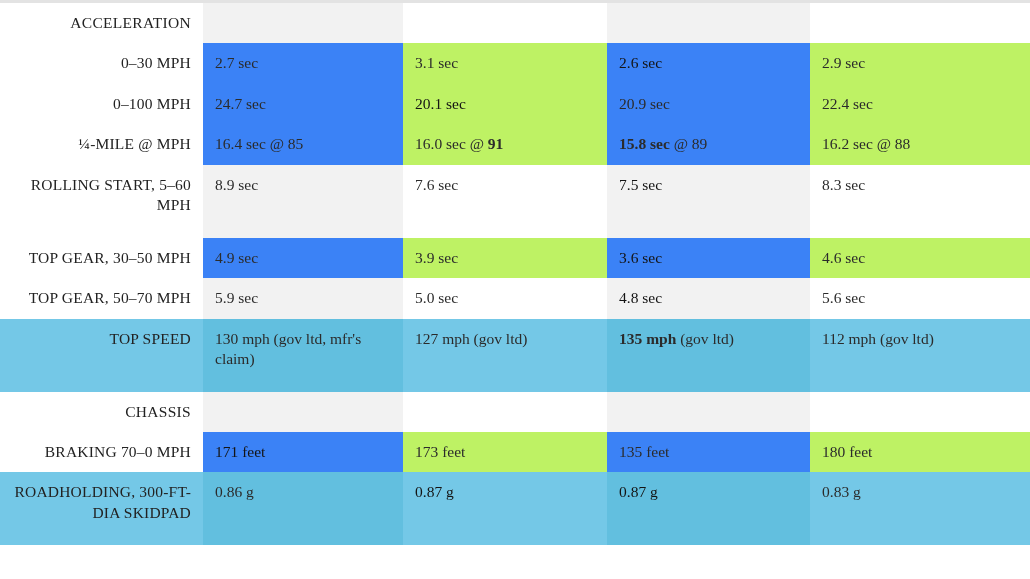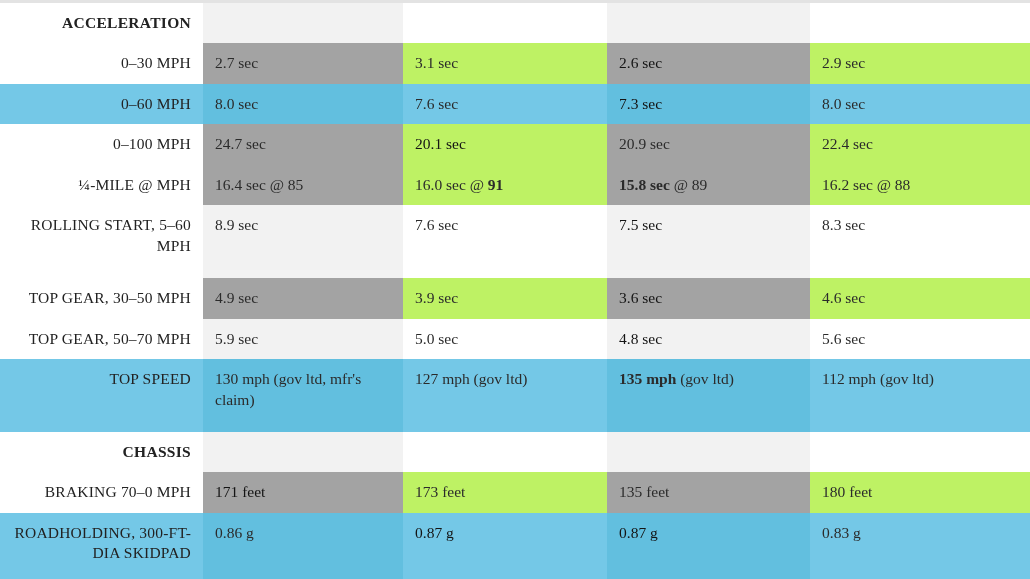--- a/index.html
+++ b/index.html
@@ -54,21 +54,21 @@
     text-align: right;
     padding-right: 14px;
     padding-left: 6px;
     letter-spacing: 0.2px;
     color: #222222;
     background: transparent;
   }
 
   
   tr.section .lbl {
-    font-weight: bold;
+    font-weight: normal;
     letter-spacing: 0.3px;
   }
   tr.section td.val { }
 
   
   td.val {
     text-align: left;
     color: #2b2b2b;
   }
   td.val.best {
@@ -82,21 +82,21 @@
     font-weight: bold;
   }
 
   
 
   
   tr.stripe td.val { background-color: #bef264; }
   tr.plain  td.val { background-color: #ffffff; }
 
   
-  tr.stripe td.val.shade { background-color: #a3a3a3; }
+  tr.stripe td.val.shade { background-color: #3b82f6; }
   tr.plain  td.val.shade { background-color: #f2f2f2; }
 
   
   tr.hl .lbl            { background-color: #74c8e7; }
   tr.hl td.val          { background-color: #74c8e7; }
   tr.hl td.val.shade    { background-color: #62bfdf; }
 
   
   tr.section td.val          { background-color: #ffffff; }
   tr.section td.val.shade    { background-color: #f2f2f2; }
@@ -124,27 +124,20 @@
           <td class="val shade"></td>
           <td class="val"></td>
         </tr>
         <tr class="stripe">
           <td class="lbl">0–30 MPH</td>
           <td class="val shade">2.7 sec</td>
           <td class="val">3.1 sec</td>
           <td class="val shade best">2.6 sec</td>
           <td class="val">2.9 sec</td>
         </tr>
-        <tr class="hl plain">
-          <td class="lbl">0–60 MPH</td>
-          <td class="val shade">8.0 sec</td>
-          <td class="val">7.6 sec</td>
-          <td class="val shade best">7.3 sec</td>
-          <td class="val">8.0 sec</td>
-        </tr>
         <tr class="stripe">
           <td class="lbl">0–100 MPH</td>
           <td class="val shade">24.7 sec</td>
           <td class="val best">20.1 sec</td>
           <td class="val shade">20.9 sec</td>
           <td class="val">22.4 sec</td>
         </tr>
         <tr class="stripe">
           <td class="lbl">¼-MILE @ MPH</td>
           <td class="val shade">16.4 sec @ 85</td>

